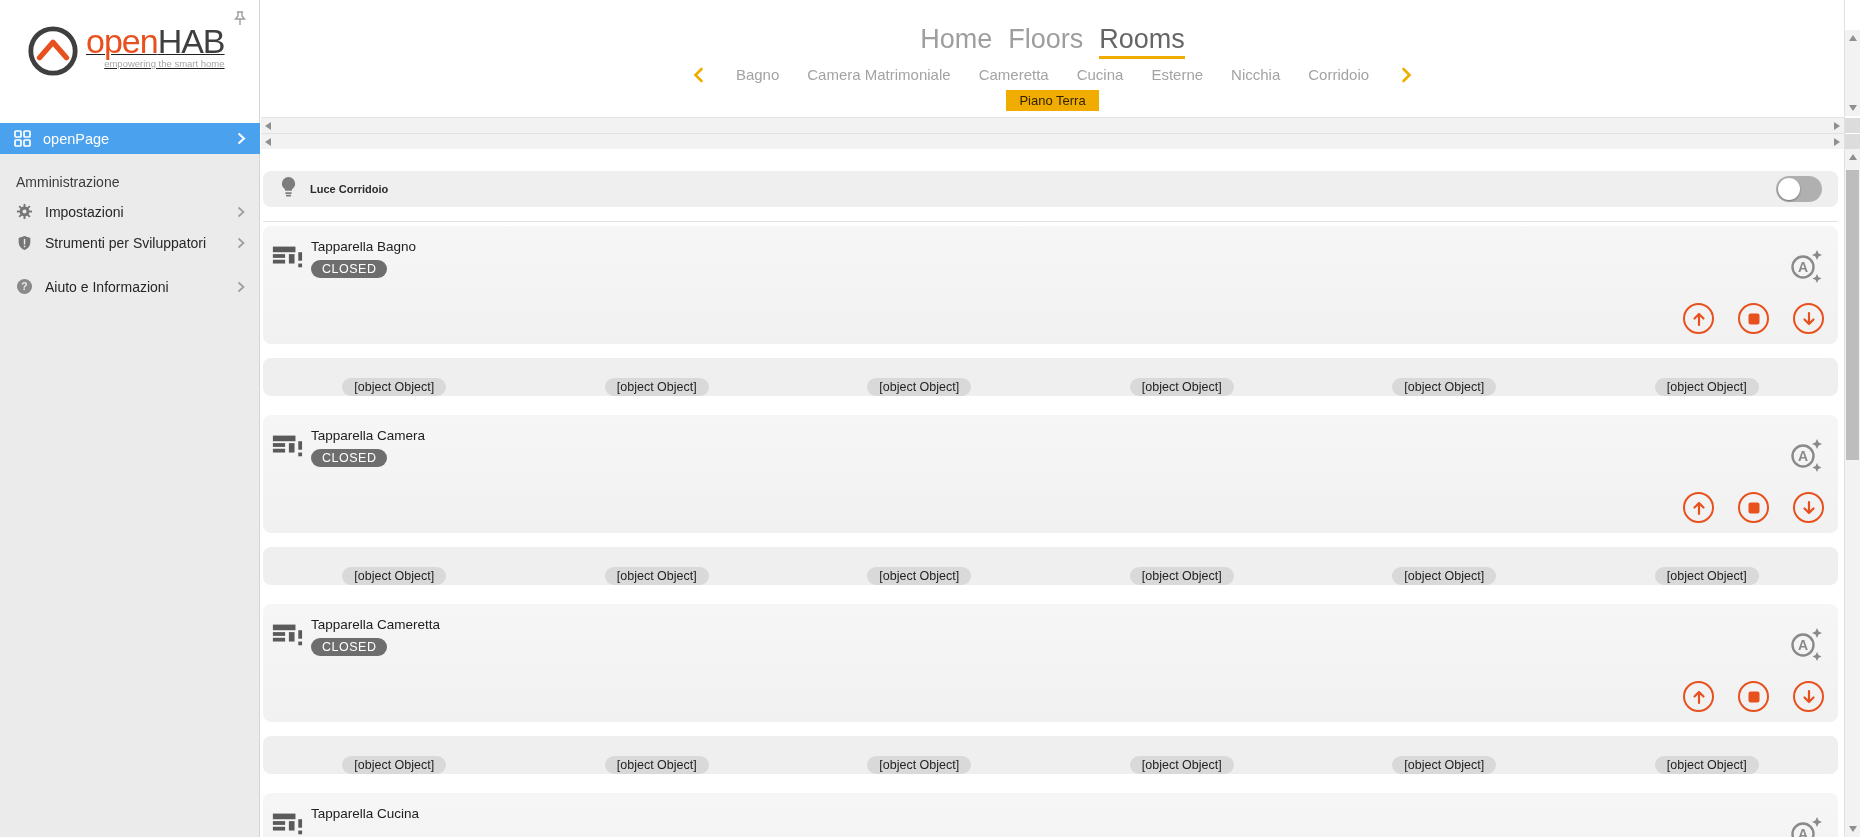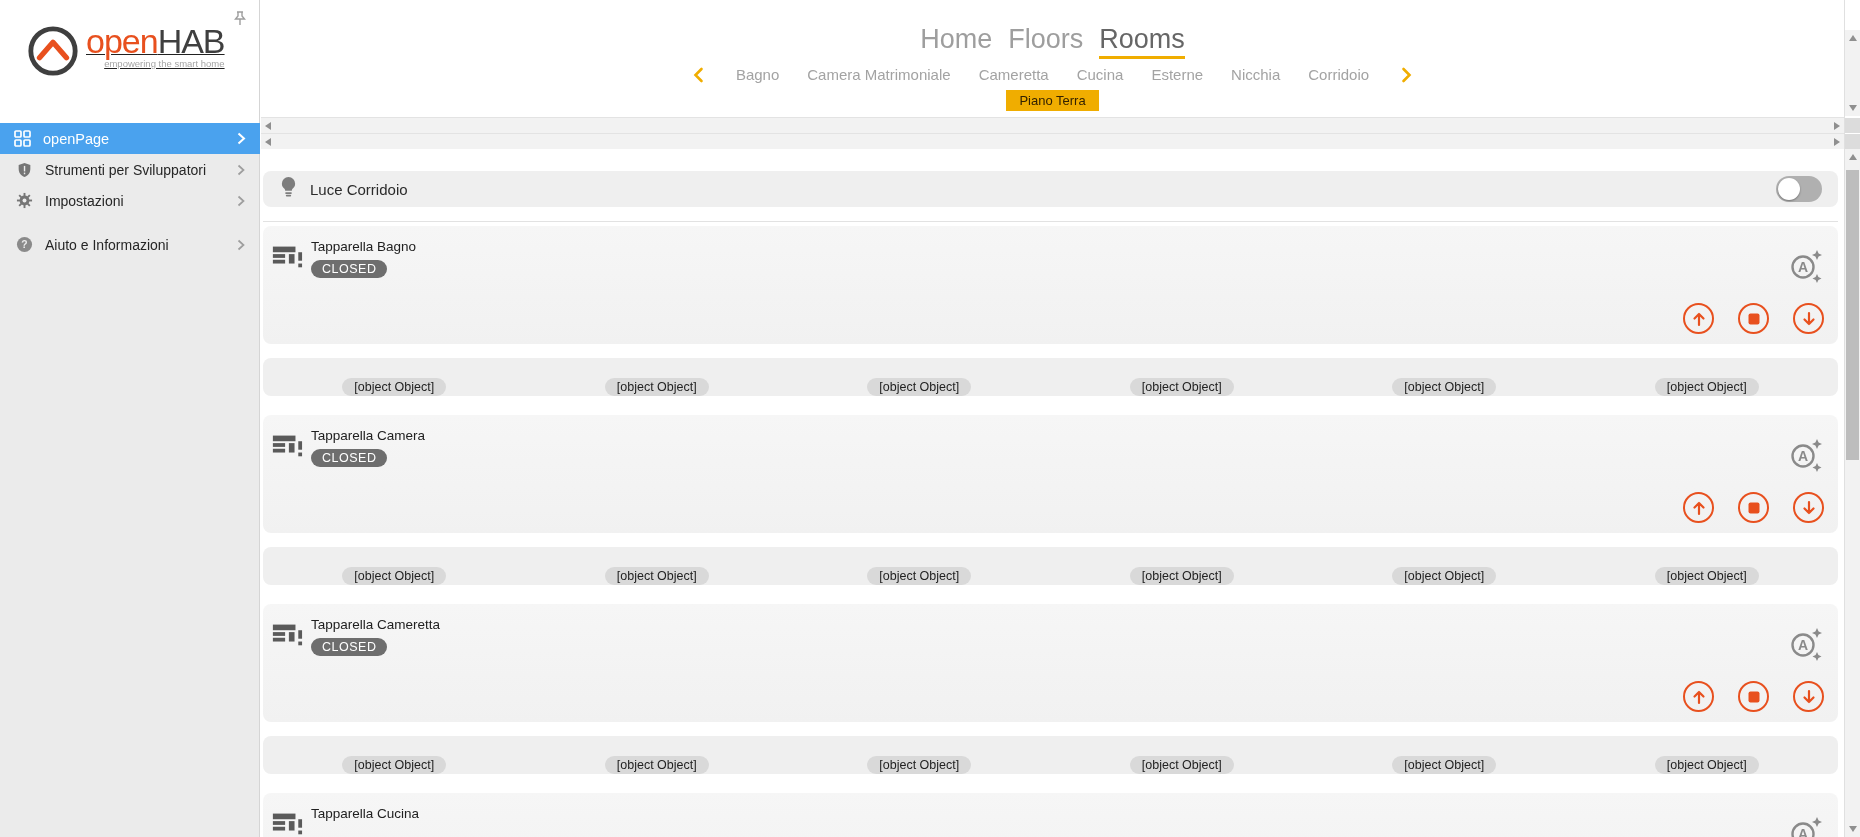--- a/index.html
+++ b/index.html
@@ -53,21 +53,21 @@
     display:flex;flex-direction:column;justify-content:space-between;align-items:center;padding:5px 0;}
   .corner{position:absolute;left:0;width:15px;height:16px;background:#dcdcdc;border-top:1px solid #fff;}
   .corner1{top:117px;} .corner2{top:133px;}
   .vbar-main{position:absolute;top:149px;left:0;width:15px;height:688px;background:#f2f2f2;}
   .vbar-main .up{position:absolute;top:5px;left:3.5px;}
   .vbar-main .down{position:absolute;bottom:5px;left:3.5px;}
   .vthumb{position:absolute;top:21px;left:1px;width:13px;height:290px;background:#bdbdbd;}
   
   .content{position:absolute;left:0;top:149px;width:1583px;height:688px;background:#fff;overflow:hidden;padding:22px 6px 0 2px;}
   .light-row{height:36px;background:#efefef;border-radius:8px;display:flex;align-items:center;padding:0 16px;}
-  .light-row .lbl{font-size:15px;font-weight:400;color:#2b2b2b;margin-left:12px;}
+  .light-row .lbl{font-size:11px;font-weight:700;color:#2b2b2b;margin-left:12px;}
   .toggle{margin-left:auto;width:46px;height:26px;background:var(--toggle_gray);border-radius:13px;position:relative;cursor:pointer;}
   .toggle .knob{position:absolute;left:2px;top:2px;width:22px;height:22px;background:#fff;border-radius:50%;
     box-shadow:0 1px 2px rgba(0,0,0,.35);}
   .divider{border:none;border-top:1px solid #e2e2e2;margin:14px 0 4px 0;}
   .card{position:relative;height:118px;background:linear-gradient(#f6f6f6,#f1f1f1);border-radius:8px;margin-top:0;}
   .card + .strip{margin-top:14px;}
   .card .sh-icon{position:absolute;left:8px;top:15px;}
   .card .title{position:absolute;left:48px;top:13px;font-size:13.5px;color:#212121;}
   .state-badge-wrap{position:absolute;left:48px;top:33px;}
   .state-badge{background:var(--badge_gray);color:#fff;font-size:12.5px;padding:2px 11px;border-radius:11px;letter-spacing:.5px;}
@@ -114,51 +114,52 @@
     </span>
     <span>openPage</span>
     <span class="chev">
       <svg width="9" height="13" viewBox="0 0 9 13" fill="none" stroke="#fff" stroke-width="2">
           <polyline points="1.5,1.5 7,6.5 1.5,11.5"></polyline>
         </svg>
     </span>
   </div>
 
   <div class="sidebar-lower">
-
-    <div class="side-item">
-      <span class="ic">
-        <svg width="15" height="18" viewBox="0 0 18 19">
-          <path d="M9 1 L16 3.5 V8 C16 13.2 13 16.3 9 18 C5 16.3 2 13.2 2 8 V3.5 Z" fill="#757575"></path>
-          <rect x="8.2" y="4.6" width="1.7" height="6.6" fill="#ebebeb"></rect>
-          <rect x="8.2" y="12.6" width="1.7" height="2" fill="#ebebeb"></rect>
-        </svg>
-      </span>
-      <span>Strumenti per Sviluppatori</span>
-      <span class="chev">
-        <svg width="8" height="12" viewBox="0 0 8 12" fill="none" stroke="#9e9e9e" stroke-width="1.7">
-            <polyline points="1.5,1.5 6.5,6 1.5,10.5"></polyline>
-          </svg>
-      </span>
-    </div>
+    <div class="side-section">Amministrazione</div>
 
     <div class="side-item">
       <span class="ic">
         <svg width="17" height="17" viewBox="0 0 18 18">
           <g fill="#757575">
             <rect x="8" y="1" width="2" height="16"></rect>
               <rect x="1" y="8" width="16" height="2"></rect>
             <rect x="8" y="1" width="2" height="16" transform="rotate(45 9 9)"></rect>
             <rect x="8" y="1" width="2" height="16" transform="rotate(-45 9 9)"></rect>
             <circle cx="9" cy="9" r="5.2"></circle>
           </g>
           <circle cx="9" cy="9" r="2.1" fill="#ebebeb"></circle>
         </svg>
       </span>
       <span>Impostazioni</span>
+      <span class="chev">
+        <svg width="8" height="12" viewBox="0 0 8 12" fill="none" stroke="#9e9e9e" stroke-width="1.7">
+            <polyline points="1.5,1.5 6.5,6 1.5,10.5"></polyline>
+          </svg>
+      </span>
+    </div>
+
+    <div class="side-item">
+      <span class="ic">
+        <svg width="15" height="18" viewBox="0 0 18 19">
+          <path d="M9 1 L16 3.5 V8 C16 13.2 13 16.3 9 18 C5 16.3 2 13.2 2 8 V3.5 Z" fill="#757575"></path>
+          <rect x="8.2" y="4.6" width="1.7" height="6.6" fill="#ebebeb"></rect>
+          <rect x="8.2" y="12.6" width="1.7" height="2" fill="#ebebeb"></rect>
+        </svg>
+      </span>
+      <span>Strumenti per Sviluppatori</span>
       <span class="chev">
         <svg width="8" height="12" viewBox="0 0 8 12" fill="none" stroke="#9e9e9e" stroke-width="1.7">
             <polyline points="1.5,1.5 6.5,6 1.5,10.5"></polyline>
           </svg>
       </span>
     </div>
 
     <div class="side-gap"></div>
 
     <div class="side-item">

